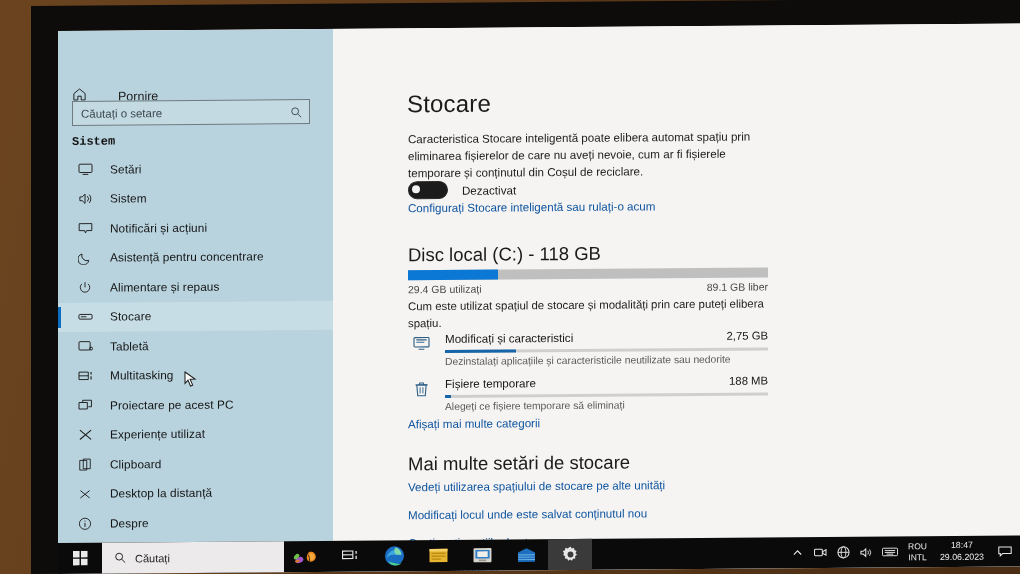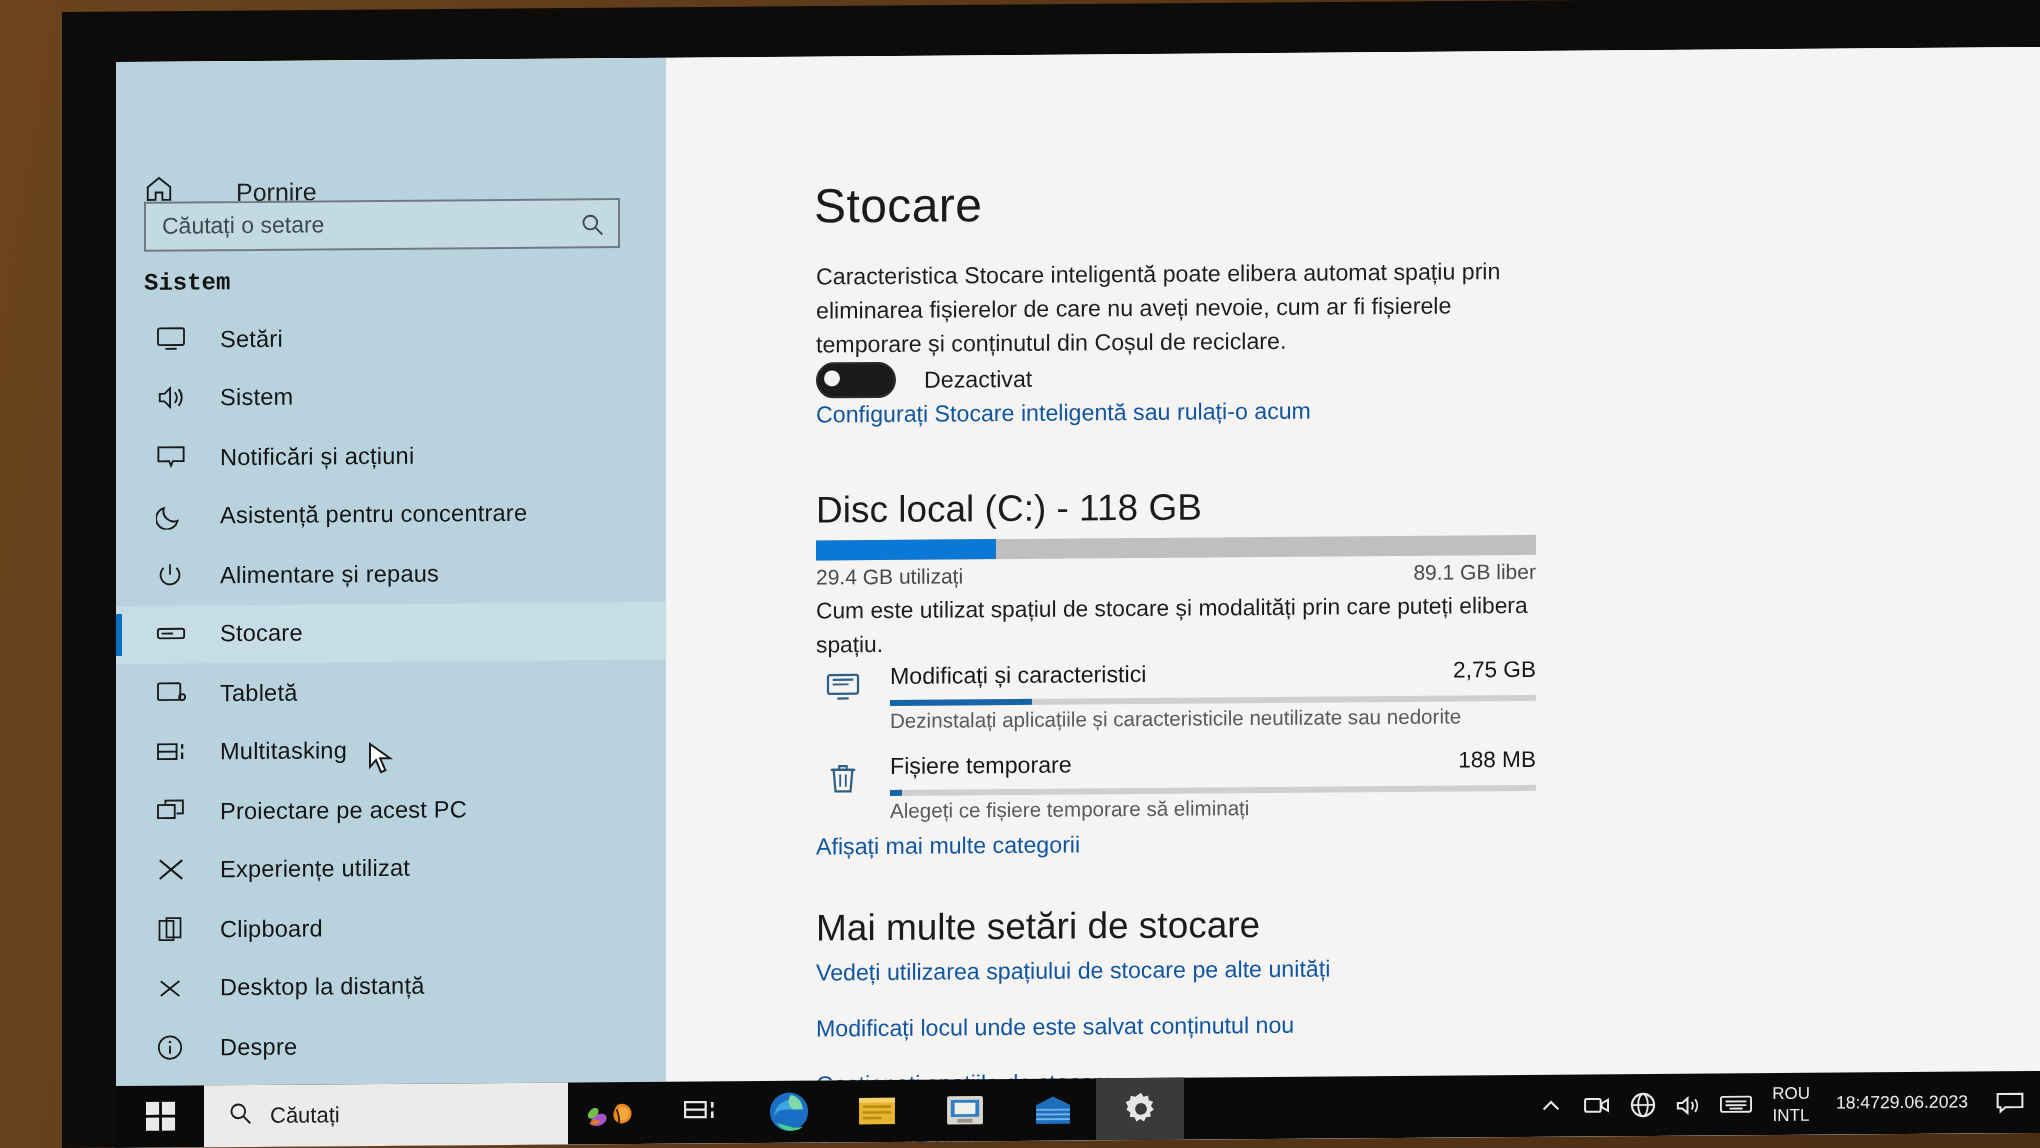--- a/index.html
+++ b/index.html
@@ -117,21 +117,21 @@
   .tb-search{
     width:170px;height:31px;background:#eceaea;display:flex;align-items:center;gap:9px;padding-left:12px;
   }
   .tb-search .sl{font-size:11px;color:#1c1c1c;}
   .tb-icon{width:44px;height:31px;display:flex;align-items:center;justify-content:center;}
   .tb-icon.active{background:#3a3a3a;}
   .tray{position:absolute;right:0;top:0;height:31px;display:flex;align-items:center;gap:0;}
   .tray-ic{width:23px;height:31px;display:flex;align-items:center;justify-content:center;color:#e8e8e8;}
   .lang{display:flex;flex-direction:column;align-items:center;justify-content:center;
         font-size:8.5px;color:#ededed;line-height:1.25;padding:0 7px;}
-  .clock{display:flex;align-items:center;justify-content:center;
+  .clock{display:flex;flex-direction:column;align-items:center;justify-content:center;
          font-size:8.8px;color:#ededed;line-height:1.3;padding:0 6px;}
   .notif{width:30px;height:31px;display:flex;align-items:center;justify-content:center;color:#e8e8e8;}
 </style>
 </head>
 <body>
 
 <div class="wall"></div>
 <div class="bezel"></div>
 
 <div class="screen">

